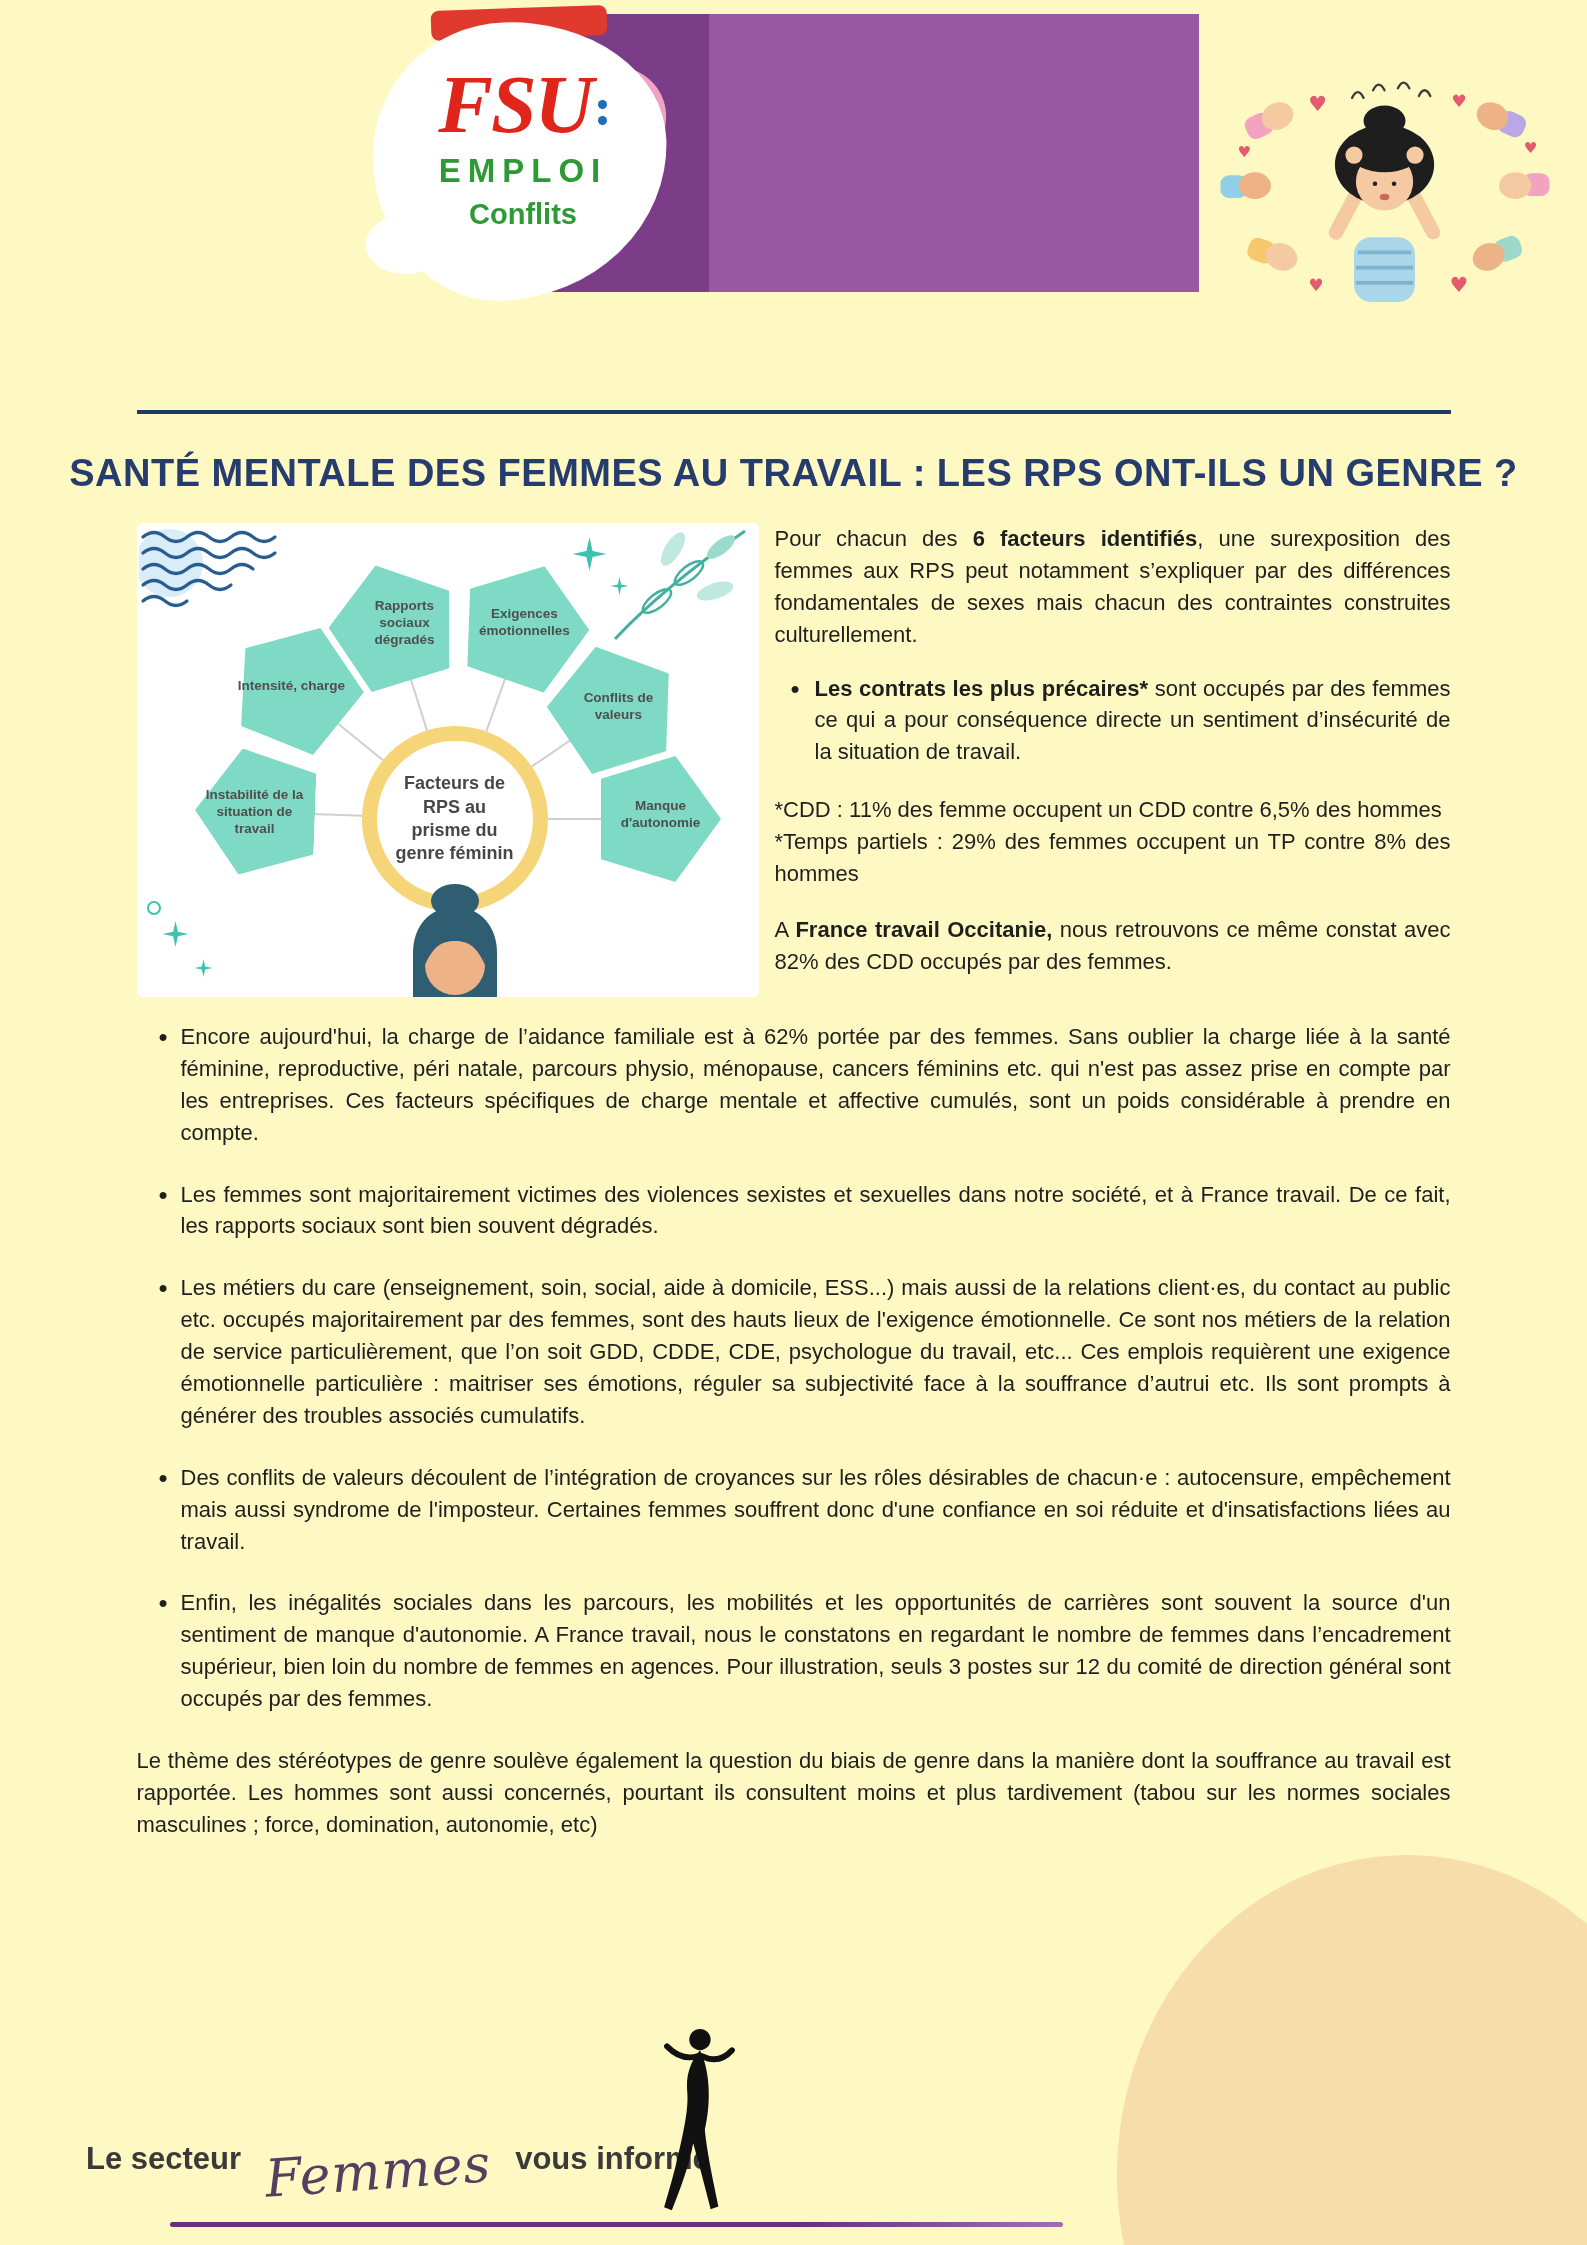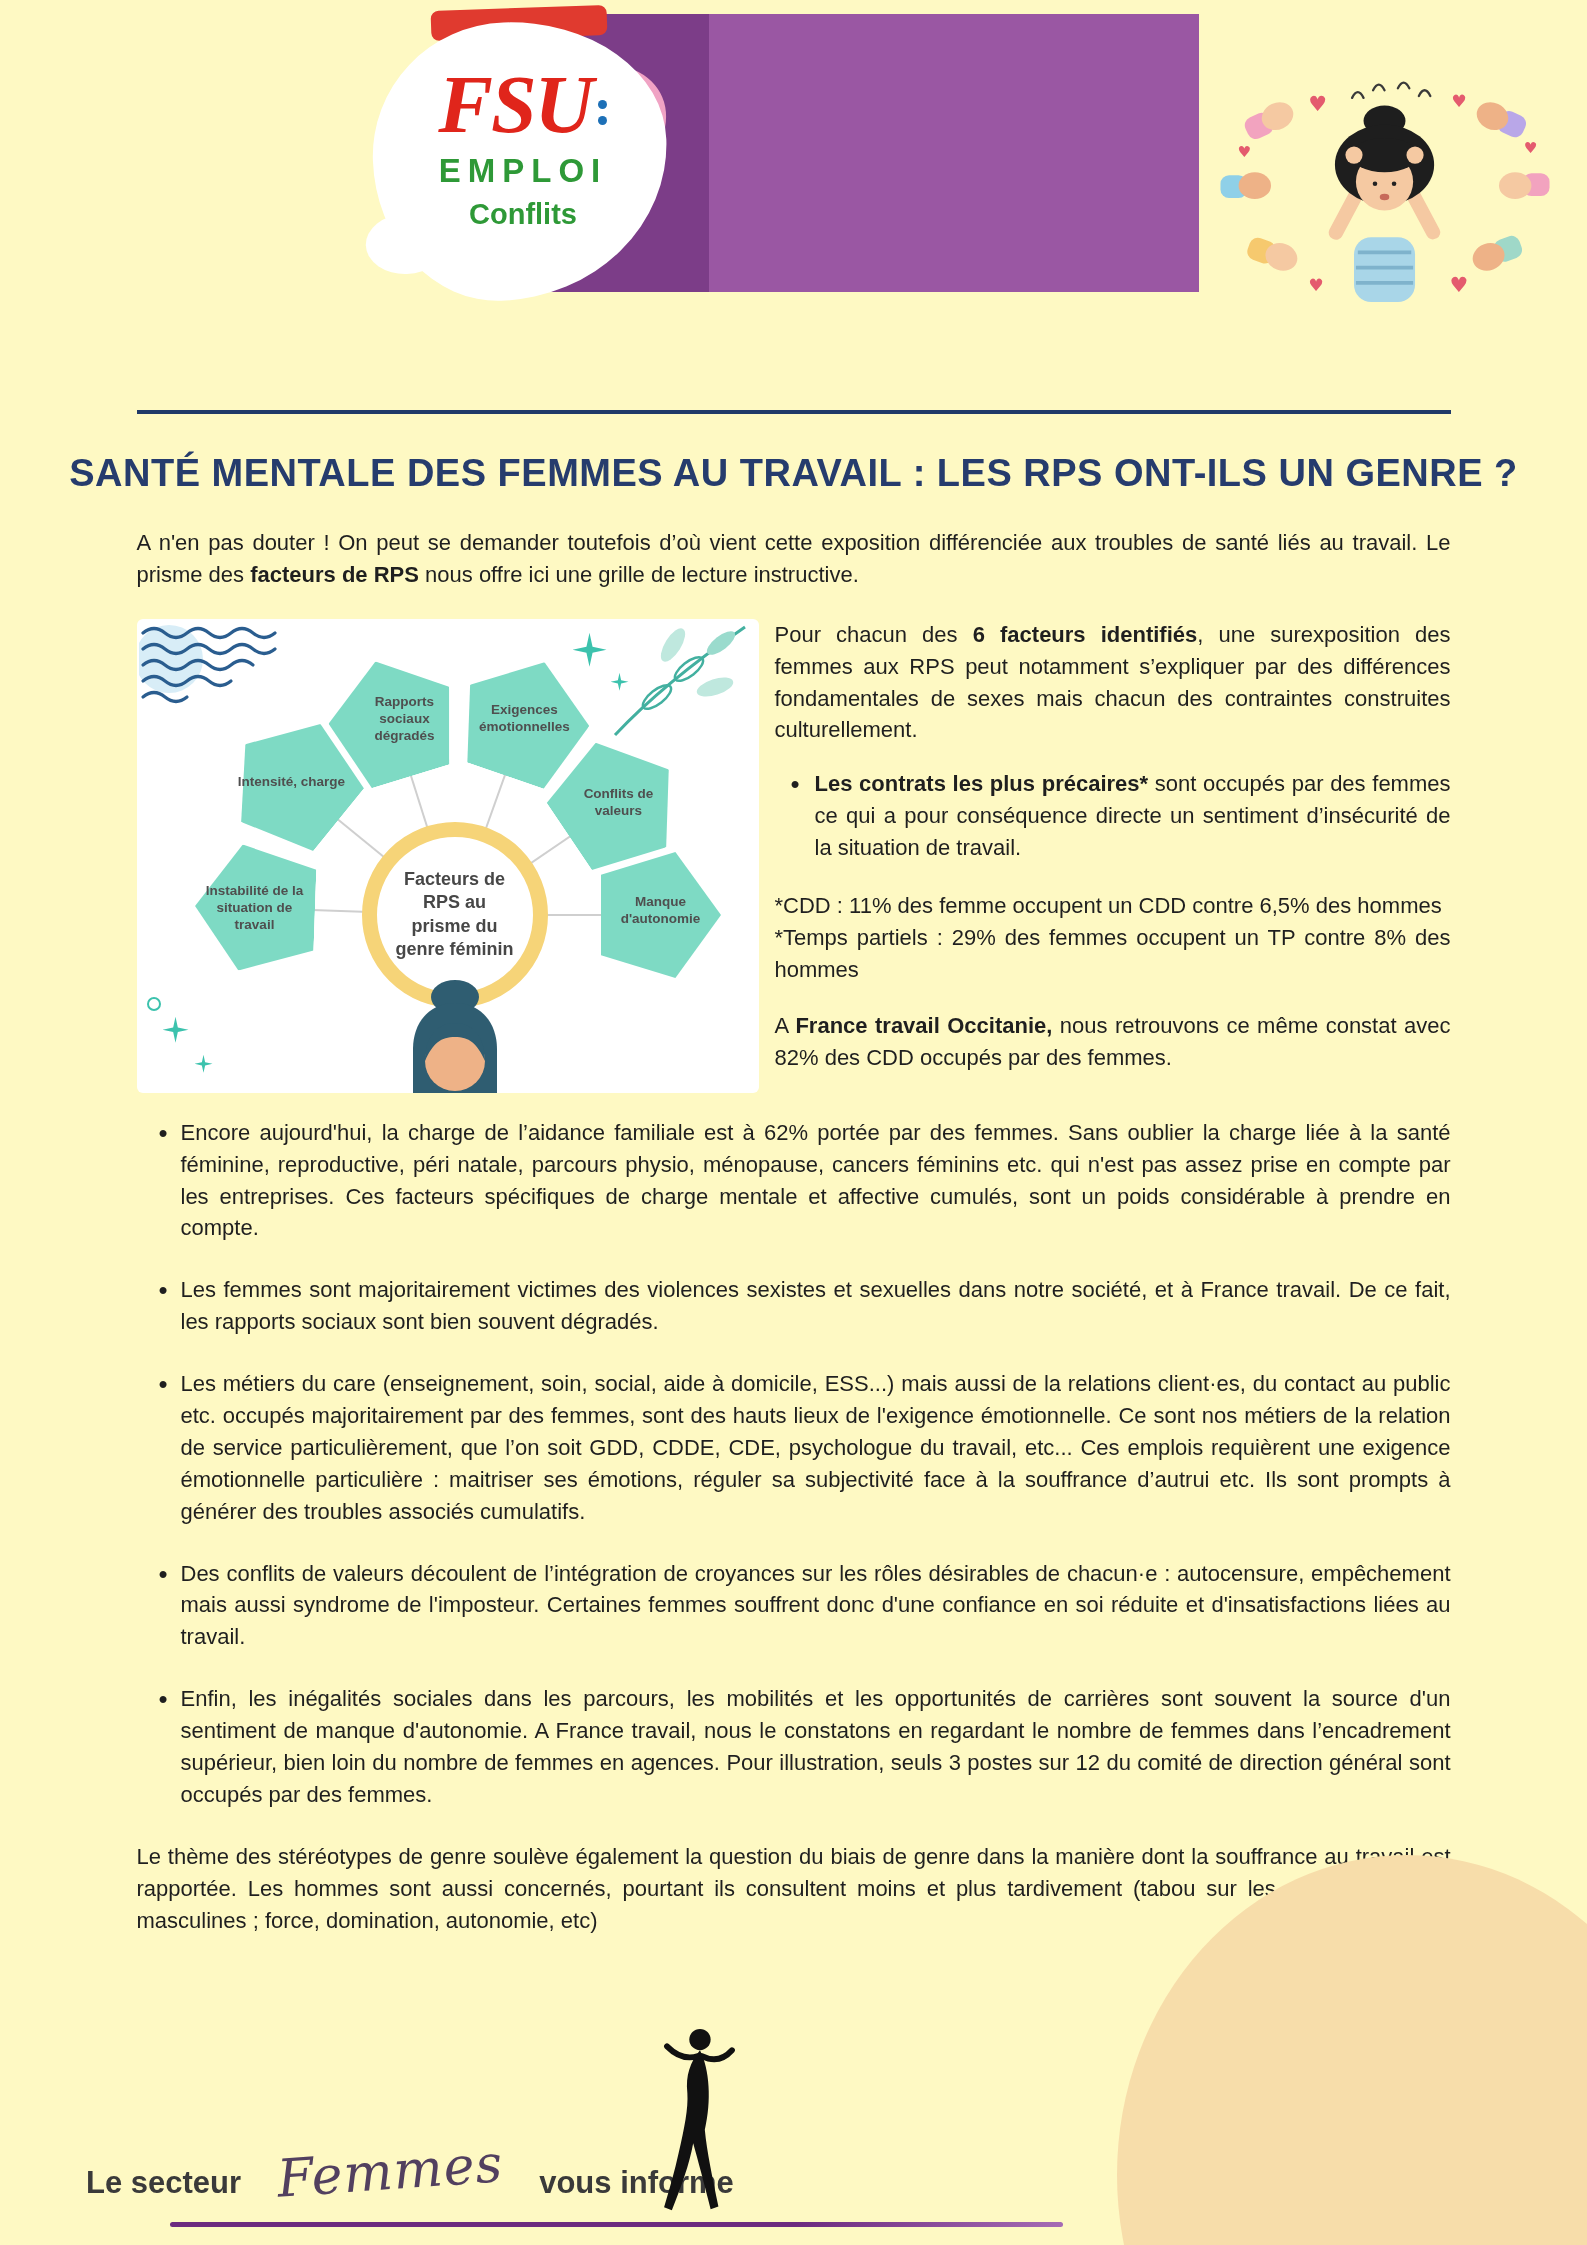--- a/index.html
+++ b/index.html
@@ -103,21 +103,21 @@
   .closing { margin-top:30px; }
 
   
   .corner-blob { position:absolute; right:-110px; bottom:-250px; width:580px; height:640px;
                  background:#f7ddaa; border-radius:50%; }
   .footer { position:absolute; left:0; bottom:0; width:100%; height:250px; }
   .footer-rule { position:absolute; left:170px; bottom:18px; width:893px; height:5px;
                  border-radius:3px;
                  background:linear-gradient(to right, #6d2a7f 70%, #a66bb4); }
   .footer-text { position:absolute; left:86px; bottom:44px; display:flex;
-                 align-items:flex-end; gap:36px; }
+                 align-items:flex-start; gap:24px; }
   .ft-static { font-size:31px; font-weight:bold; color:#3a3a3a; }
   .ft-script { font-family:"DejaVu Serif", serif; font-style:italic; font-size:52px;
                color:#52405f; transform:rotate(-4deg); letter-spacing:1px; }
   .silhouette { position:absolute; left:655px; bottom:26px; width:88px; height:194px; }
 </style>
 </head>
 <body>
 
 <div class="page">
 
@@ -215,21 +215,20 @@
             <line x1="142" y1="240" x2="202" y2="240"></line>
           </g>
       </svg>
     </div>
   </div>
 
   <div class="divider"></div>
   <h1 class="title">SANTÉ MENTALE DES FEMMES AU TRAVAIL : LES RPS ONT-ILS UN GENRE ?</h1>
 
   <div class="content">
-    <p class="body-text intro"><span>A n'en pas douter ! On peut se demander toutefois d’où vient cette exposition différenciée aux troubles de santé liés au travail. Le prisme des </span><strong>facteurs de RPS</strong><span> nous offre ici une grille de lecture instructive.</span></p>
 
     <div class="columns">
 
       <div class="diagram-card">
         <svg class="deco-waves" viewBox="0 0 168 88">
           <circle cx="30" cy="36" r="34" fill="#d8edf7"></circle>
           <g stroke="#2a5d8f" stroke-width="3.2" fill="none" stroke-linecap="round">
             <path d="M4,10 q11,-9 22,0 t22,0 t22,0 t22,0 t22,0 t22,0"></path>
             <path d="M4,26 q11,-9 22,0 t22,0 t22,0 t22,0 t22,0 t22,0"></path>
             <path d="M4,42 q11,-9 22,0 t22,0 t22,0 t22,0 t22,0"></path>

